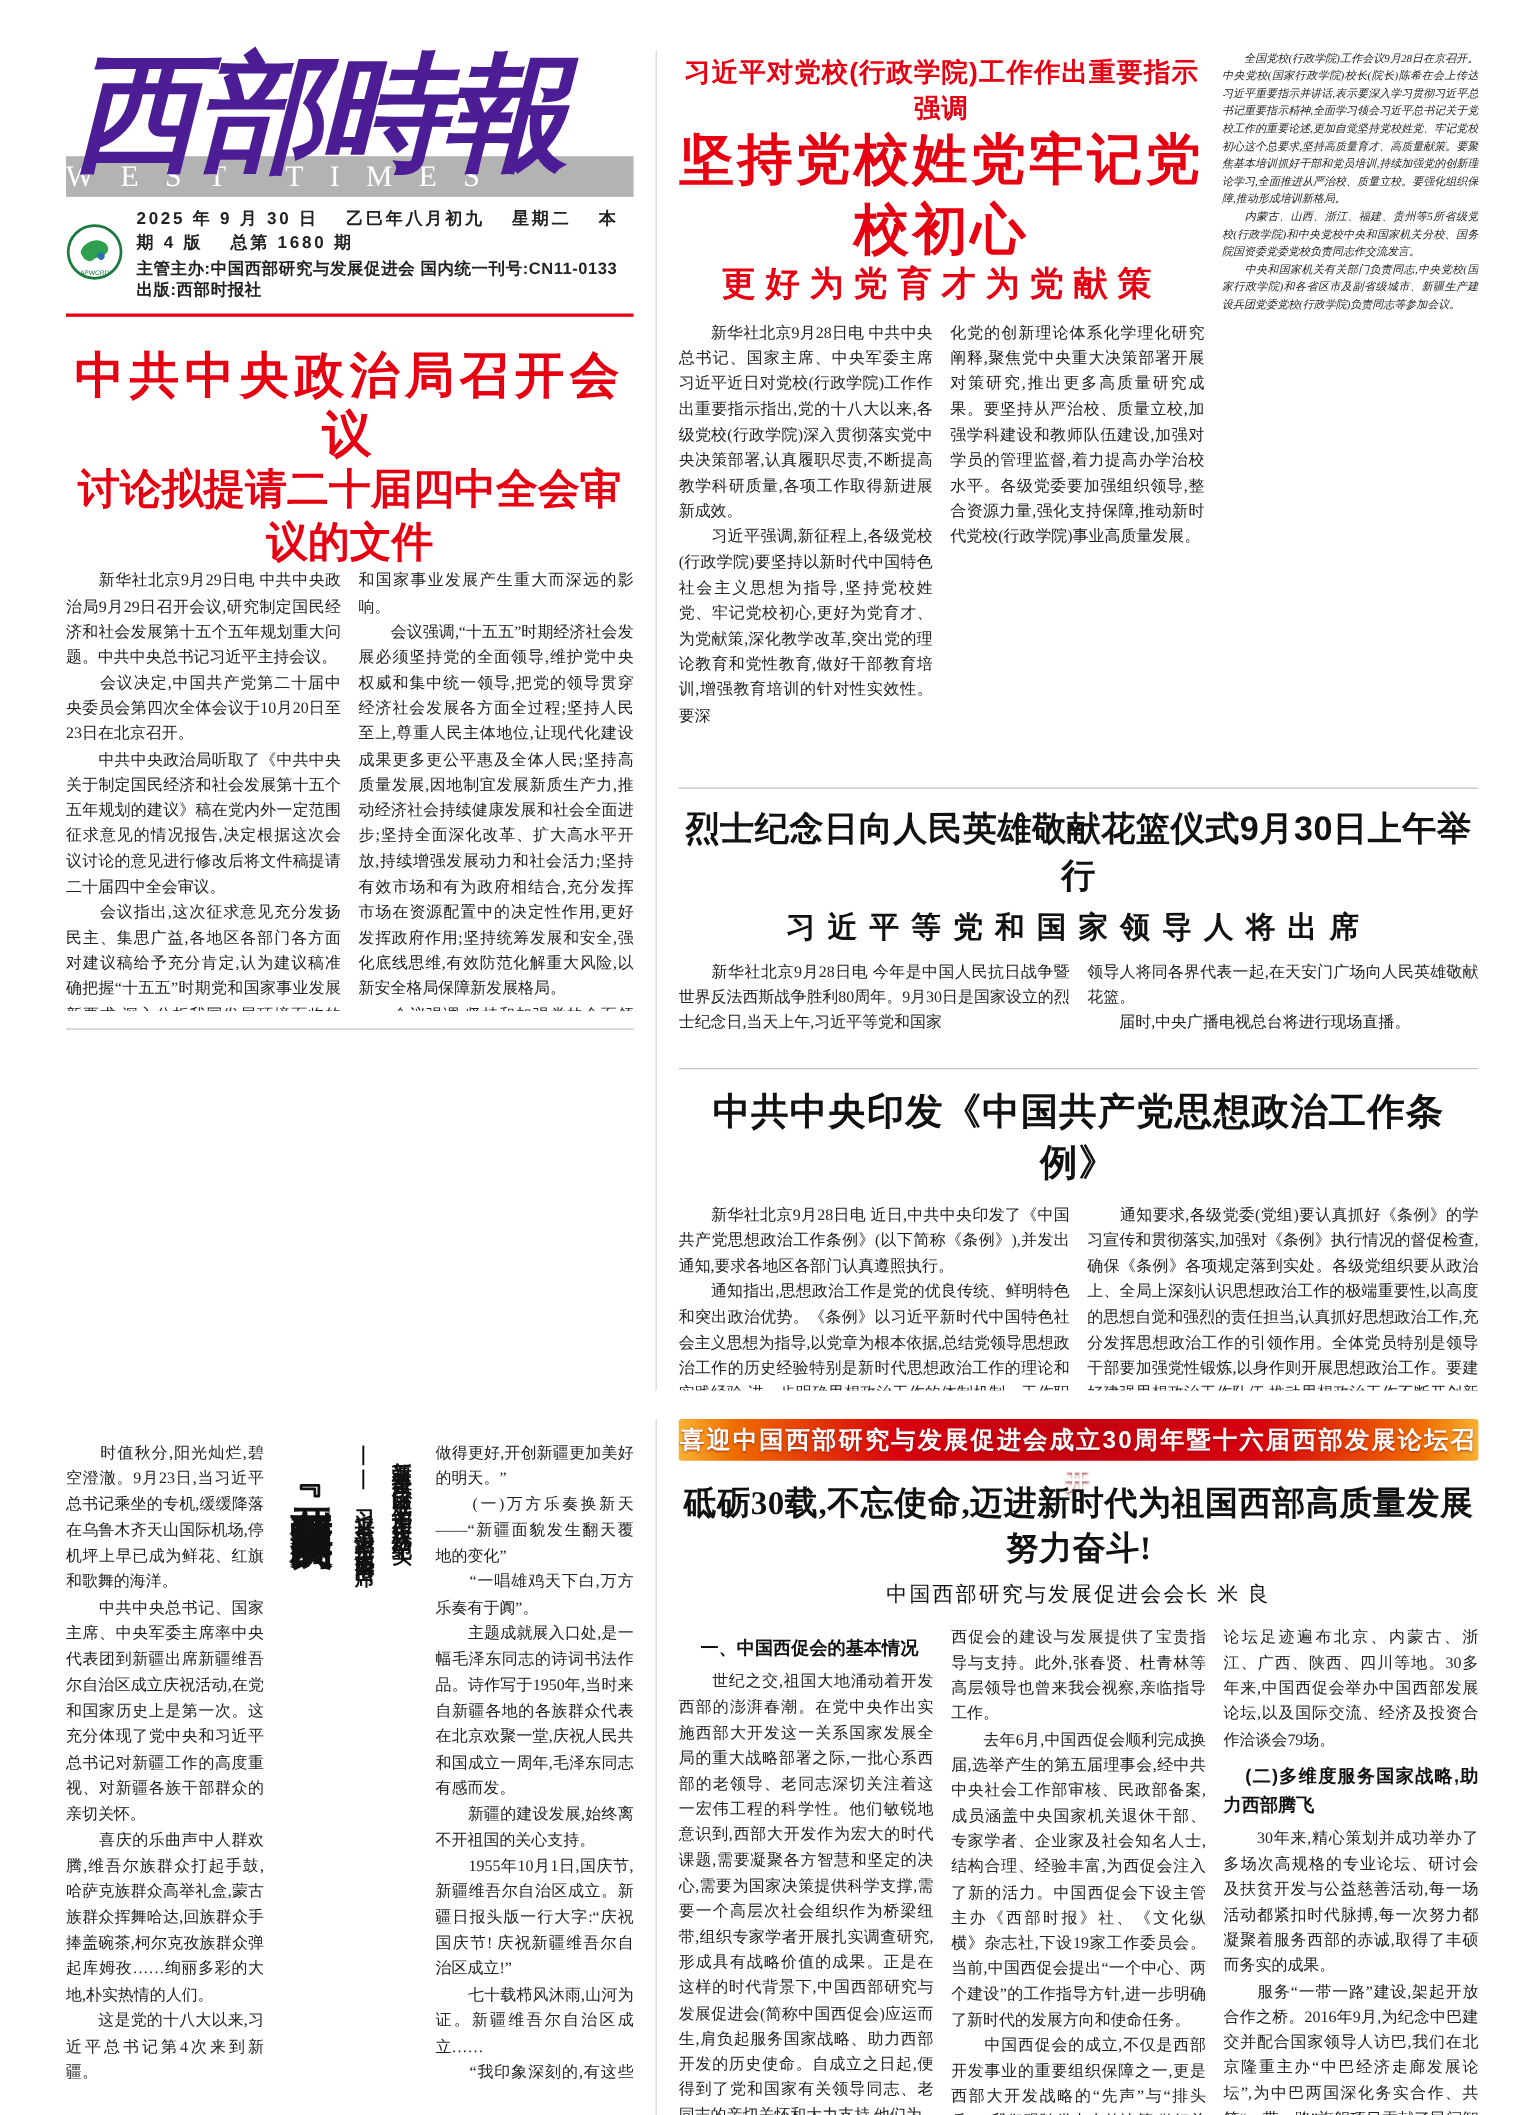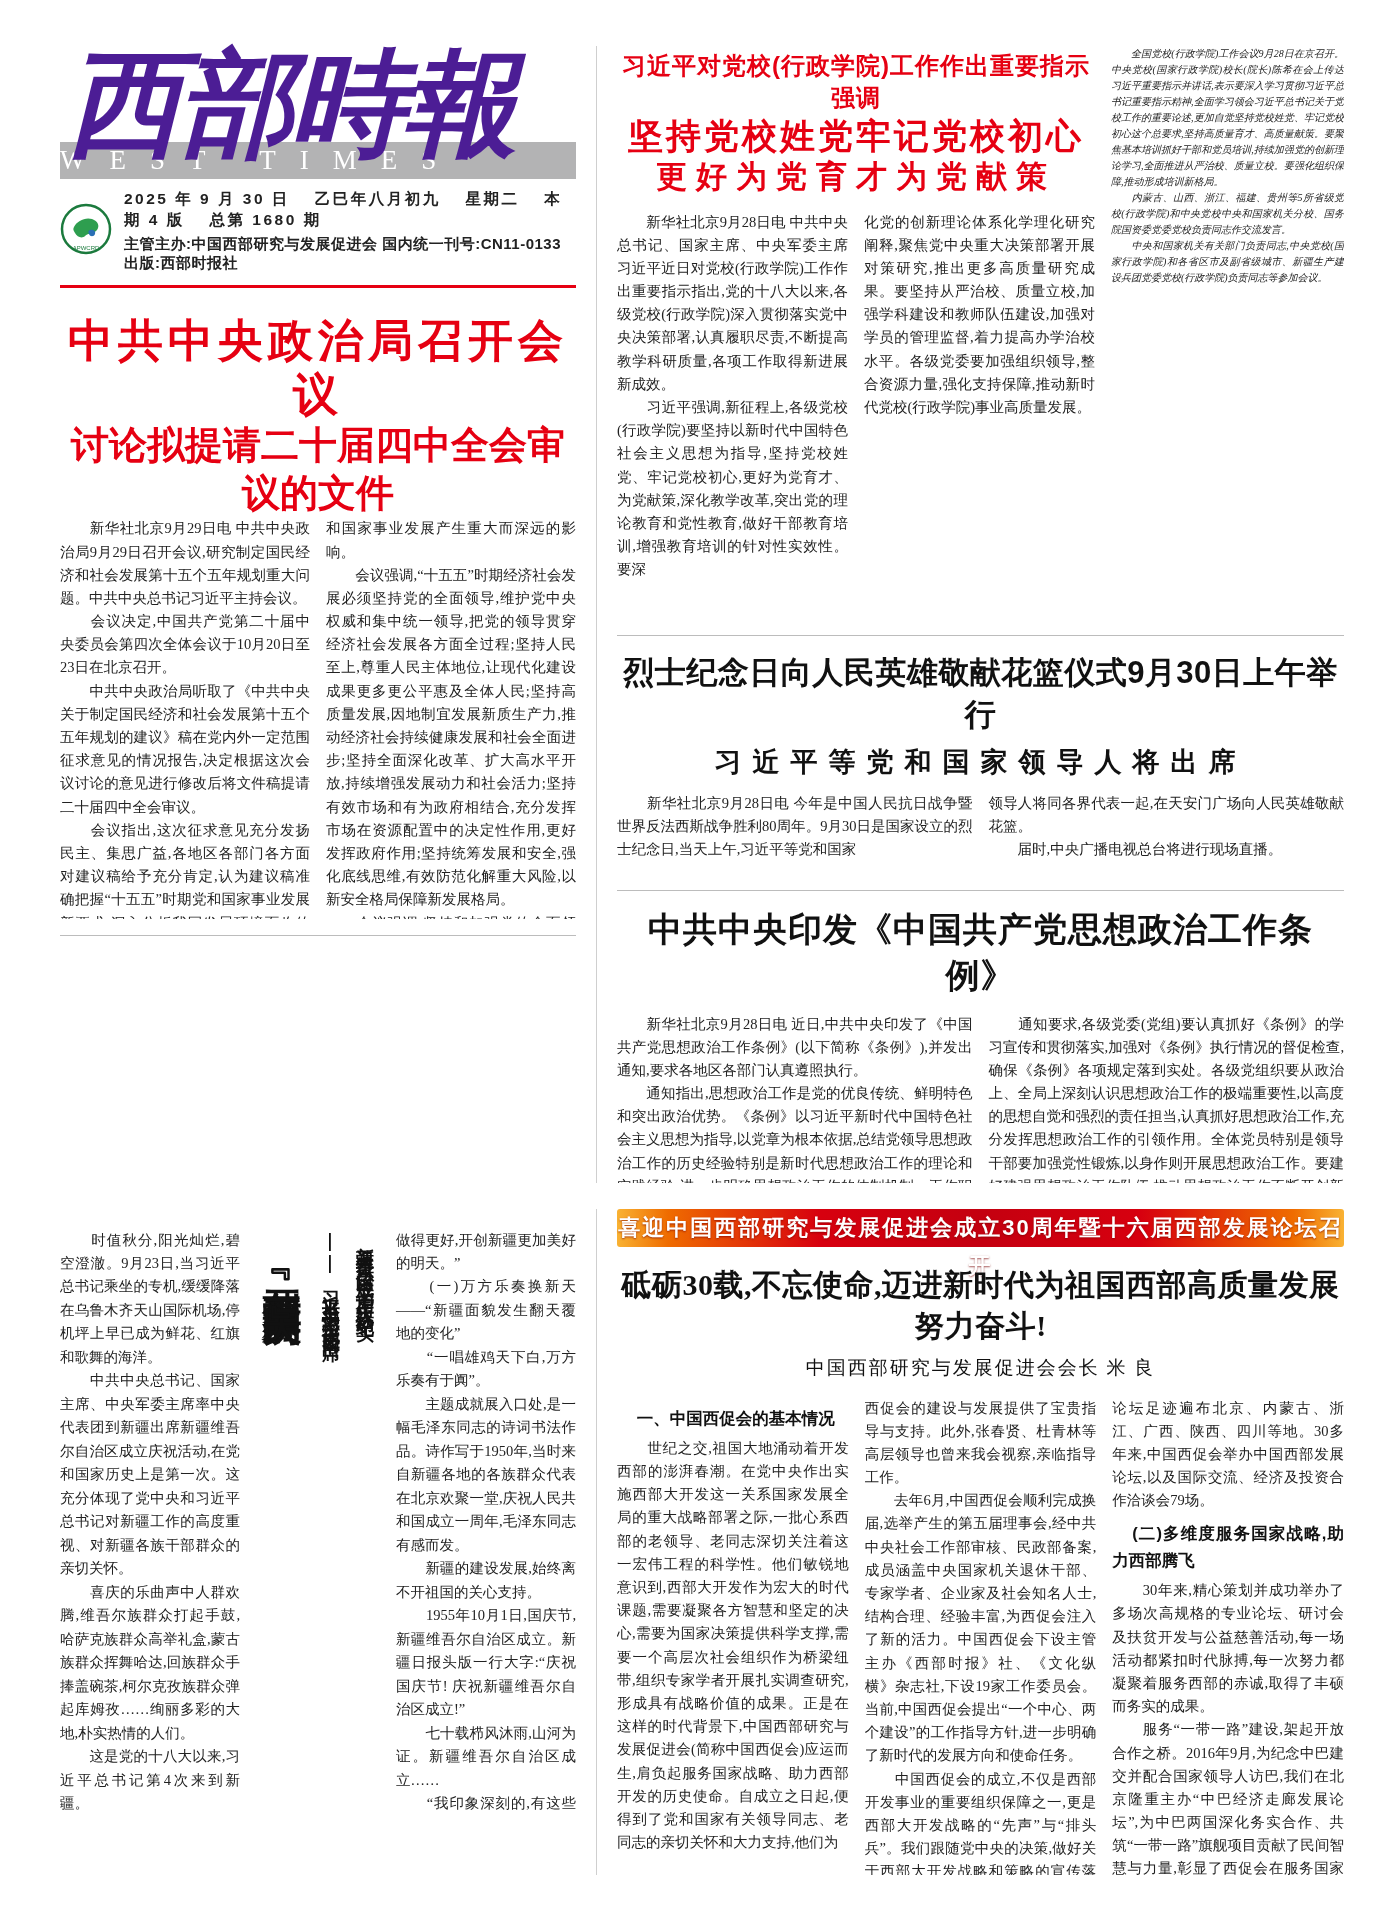--- a/index.html
+++ b/index.html
@@ -44,21 +44,21 @@
           font-size:38px;text-align:center;letter-spacing:0;line-height:1.25;}
   .zzj-sub{color:#e60012;font-size:27px;text-align:center;letter-spacing:4px;margin:14px 0 16px;font-weight:bold;}
   .zzj-body{height:402px;overflow:hidden;}
 
   
   .dx{display:flex;gap:16px;}
   .dx-left{flex:2.05;min-width:0;}
   .dx-kicker{font-family:"Liberation Sans","DejaVu Sans",sans-serif;font-weight:bold;color:#e60012;
              font-size:24px;text-align:center;letter-spacing:1px;margin-top:4px;}
   .dx-h1{font-family:"Liberation Sans","DejaVu Sans",sans-serif;font-weight:bold;color:#e60012;
-         font-size:35px;text-align:center;letter-spacing:3px;line-height:1.25;}
+         font-size:50px;text-align:center;letter-spacing:3px;line-height:1.25;}
   .dx-h2{font-family:"Liberation Sans","DejaVu Sans",sans-serif;font-weight:bold;color:#e60012;
          font-size:31px;text-align:center;letter-spacing:9px;line-height:1.25;}
   .dx-left-body{display:flex;gap:16px;height:408px;overflow:hidden;margin-top:14px;}
   .dx-col3{flex:1;min-width:0;height:562px;overflow:hidden;font-size:10px;line-height:1.6;text-align:justify;color:#222;font-style:italic;}
 
   
   .ls-h{font-family:"Liberation Sans","DejaVu Sans",sans-serif;font-weight:bold;font-size:31px;
         text-align:center;color:#111;letter-spacing:0.5px;}
   .ls-sub{font-family:"Liberation Sans","DejaVu Sans",sans-serif;font-weight:bold;font-size:27px;
         text-align:center;color:#111;letter-spacing:11px;margin:8px 0 12px;}

